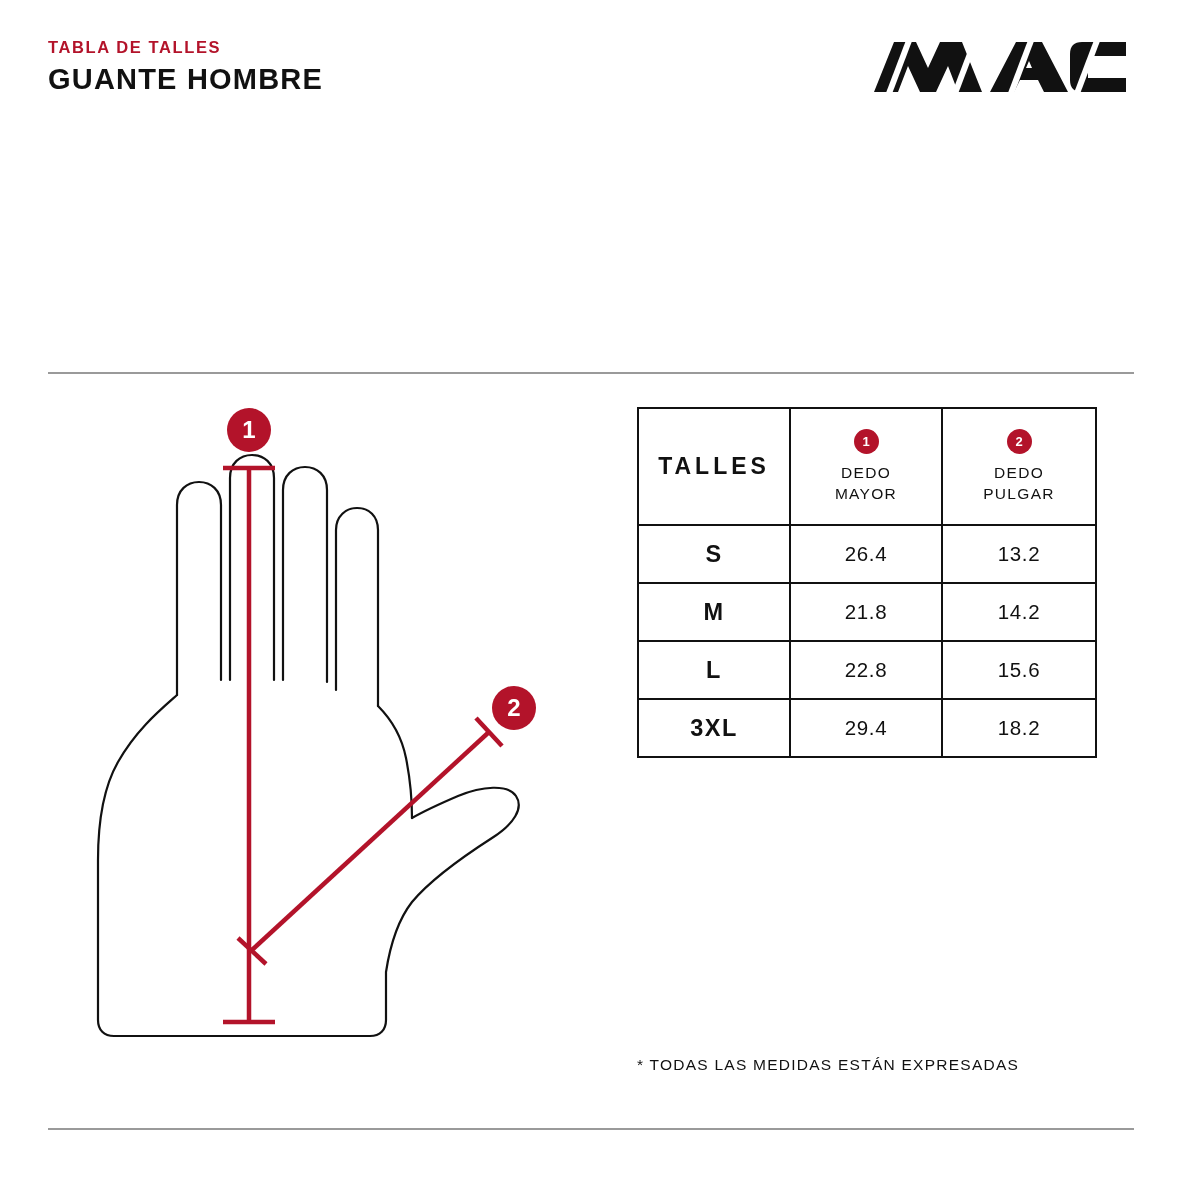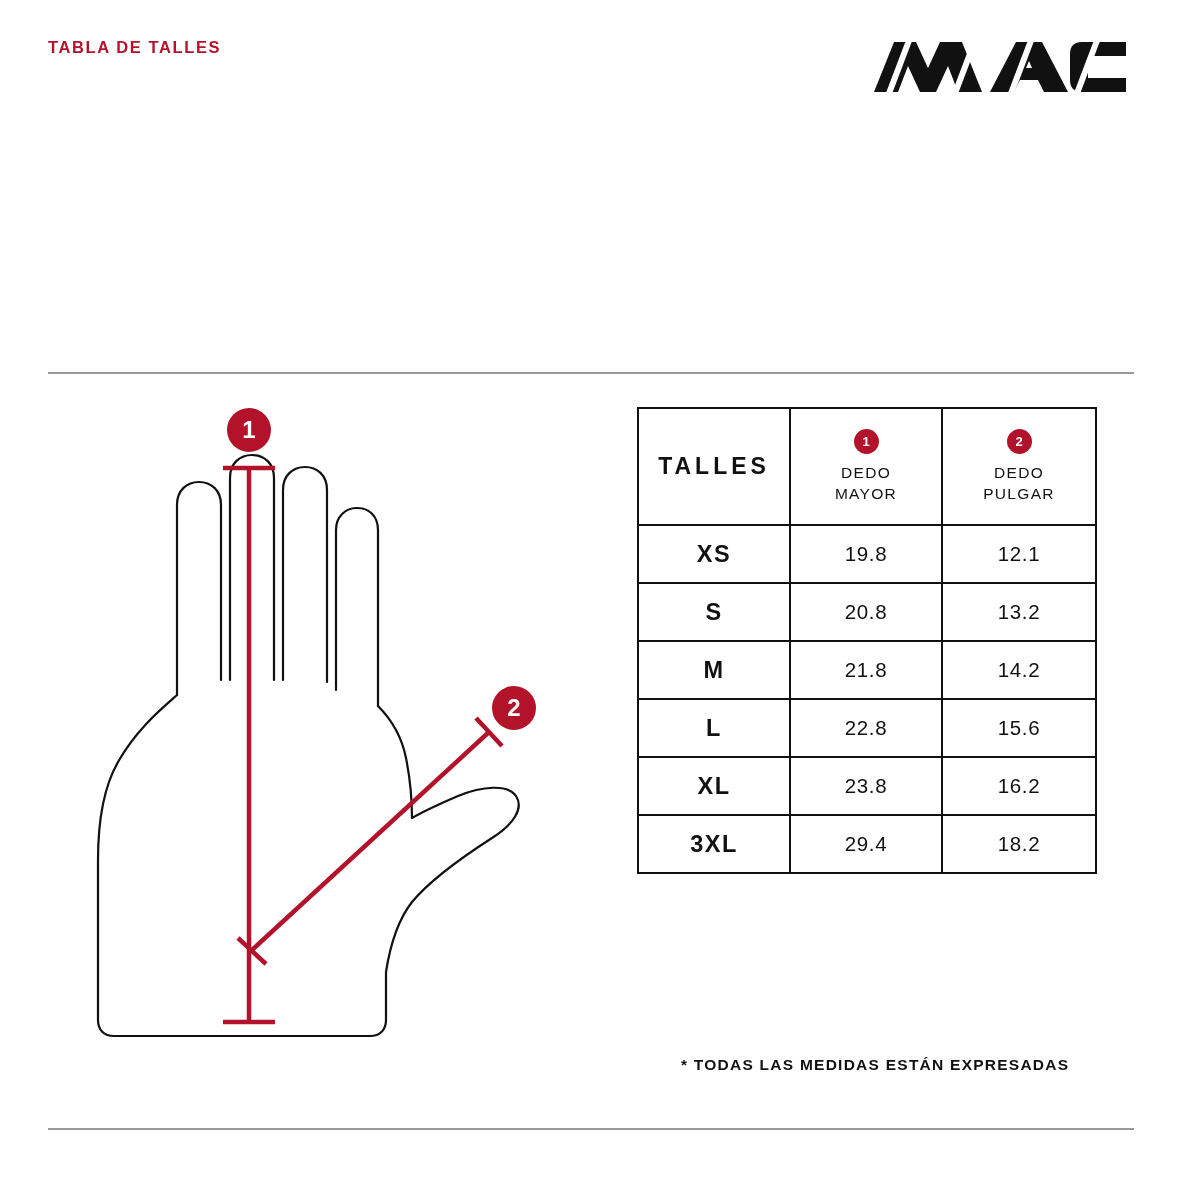--- a/index.html
+++ b/index.html
@@ -123,34 +123,34 @@
     font-weight: 400;
     letter-spacing: 0.6px;
   }
 
   
   .footnote {
     position: absolute;
     left: 637px; top: 1053px;
     width: 470px;
     font-size: 15.5px;
-    font-weight: 700;
+    font-weight: 400;
     letter-spacing: 1.25px;
     line-height: 1.6;
     color: #111111;
     text-transform: uppercase;
-    margin-left: 44px;
   }
   .footnote .line2 { padding-left: 12px; display: block; }
 </style>
 </head>
 <body>
 
 <div class="header">
   <p class="kicker">TABLA DE TALLES</p>
+  <h1 class="title">GUANTE HOMBRE</h1>
 </div>
 
 <div class="brand">
   <svg viewBox="0 0 262 62" width="262" height="62" aria-label="MAC">
     <g fill="#111111">
 
       <path d="M4 56 L24 6 L46 6 L58 32 L70 6 L92 6 L112 56 L88 56 L78 30 L66 56 L50 56 L38 30 L28 56 Z"></path>
 
       <path d="M120 56 L146 6 L172 6 L198 56 L174 56 L168 44 L150 44 L144 56 Z M156 32 L162 32 L159 25 Z"></path>
 
@@ -235,45 +235,35 @@
           <span class="badge">2</span>
           <span class="col-sub">
             <span>DEDO</span><br>
             <span>PULGAR</span>
           </span>
         </th>
       </tr>
     </thead>
     <tbody>
       <tr>
-        <td class="size-label">XS</td>
-        <td class="size-value">19.8</td>
-        <td class="size-value">12.1</td>
-      </tr>
-      <tr>
         <td class="size-label">S</td>
-        <td class="size-value">20.8</td>
+        <td class="size-value">26.4</td>
         <td class="size-value">13.2</td>
       </tr>
       <tr>
         <td class="size-label">M</td>
         <td class="size-value">21.8</td>
         <td class="size-value">14.2</td>
       </tr>
       <tr>
         <td class="size-label">L</td>
         <td class="size-value">22.8</td>
         <td class="size-value">15.6</td>
       </tr>
       <tr>
-        <td class="size-label">XL</td>
-        <td class="size-value">23.8</td>
-        <td class="size-value">16.2</td>
-      </tr>
-      <tr>
         <td class="size-label">3XL</td>
         <td class="size-value">29.4</td>
         <td class="size-value">18.2</td>
       </tr>
     </tbody>
   </table>
 </div>
 
 <div class="footnote">
   <span>* TODAS LAS MEDIDAS ESTÁN EXPRESADAS</span>

